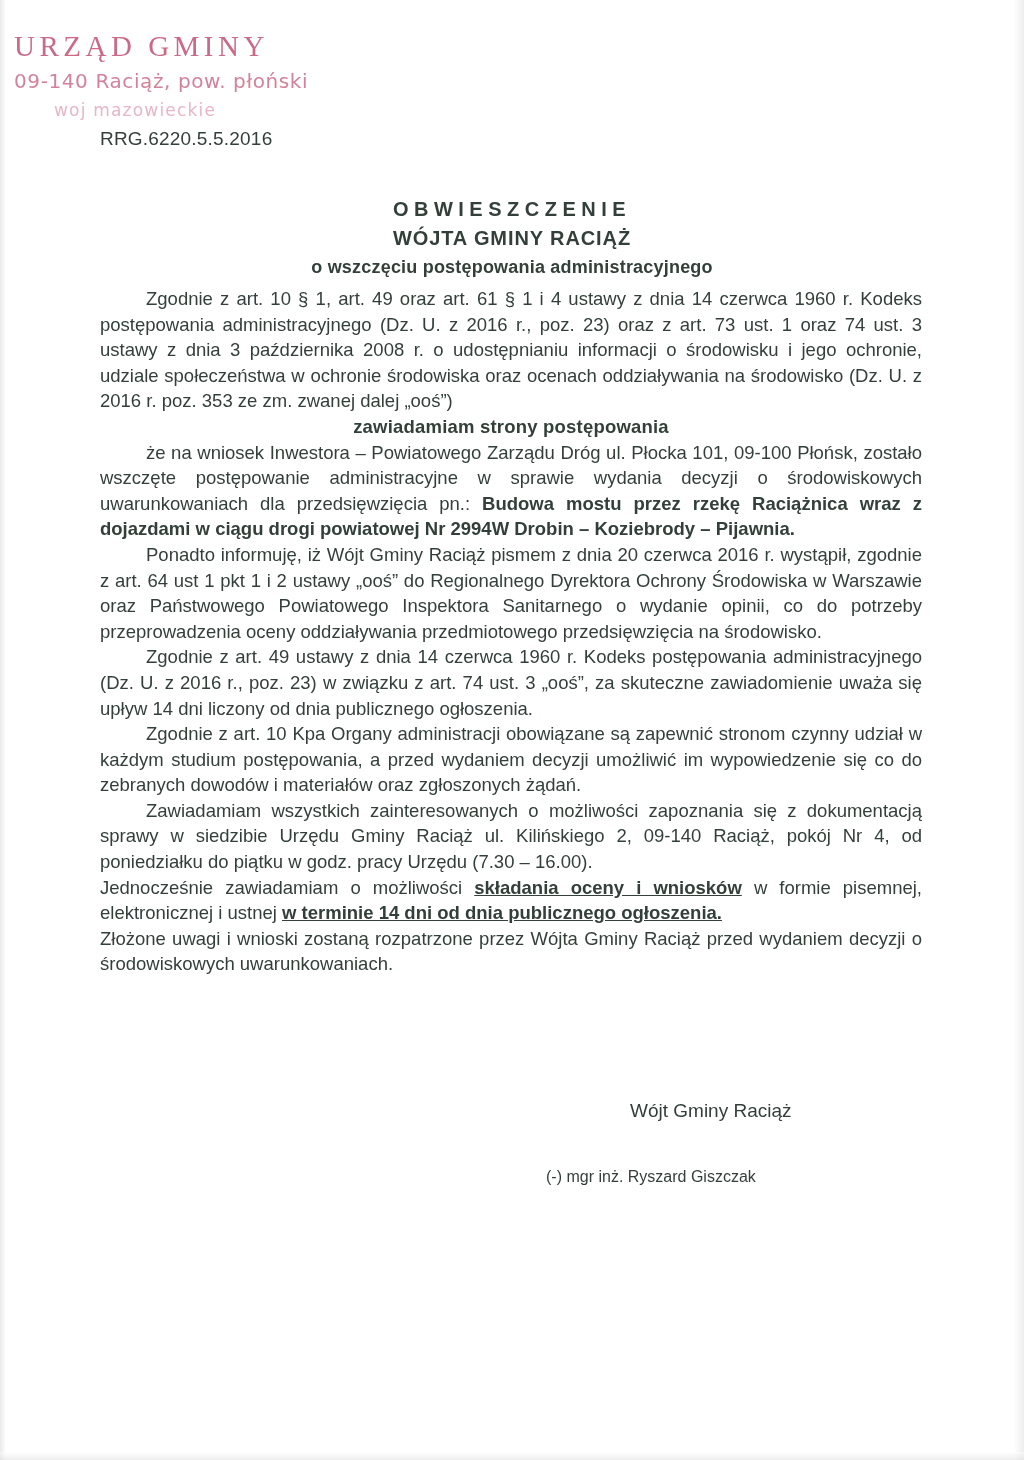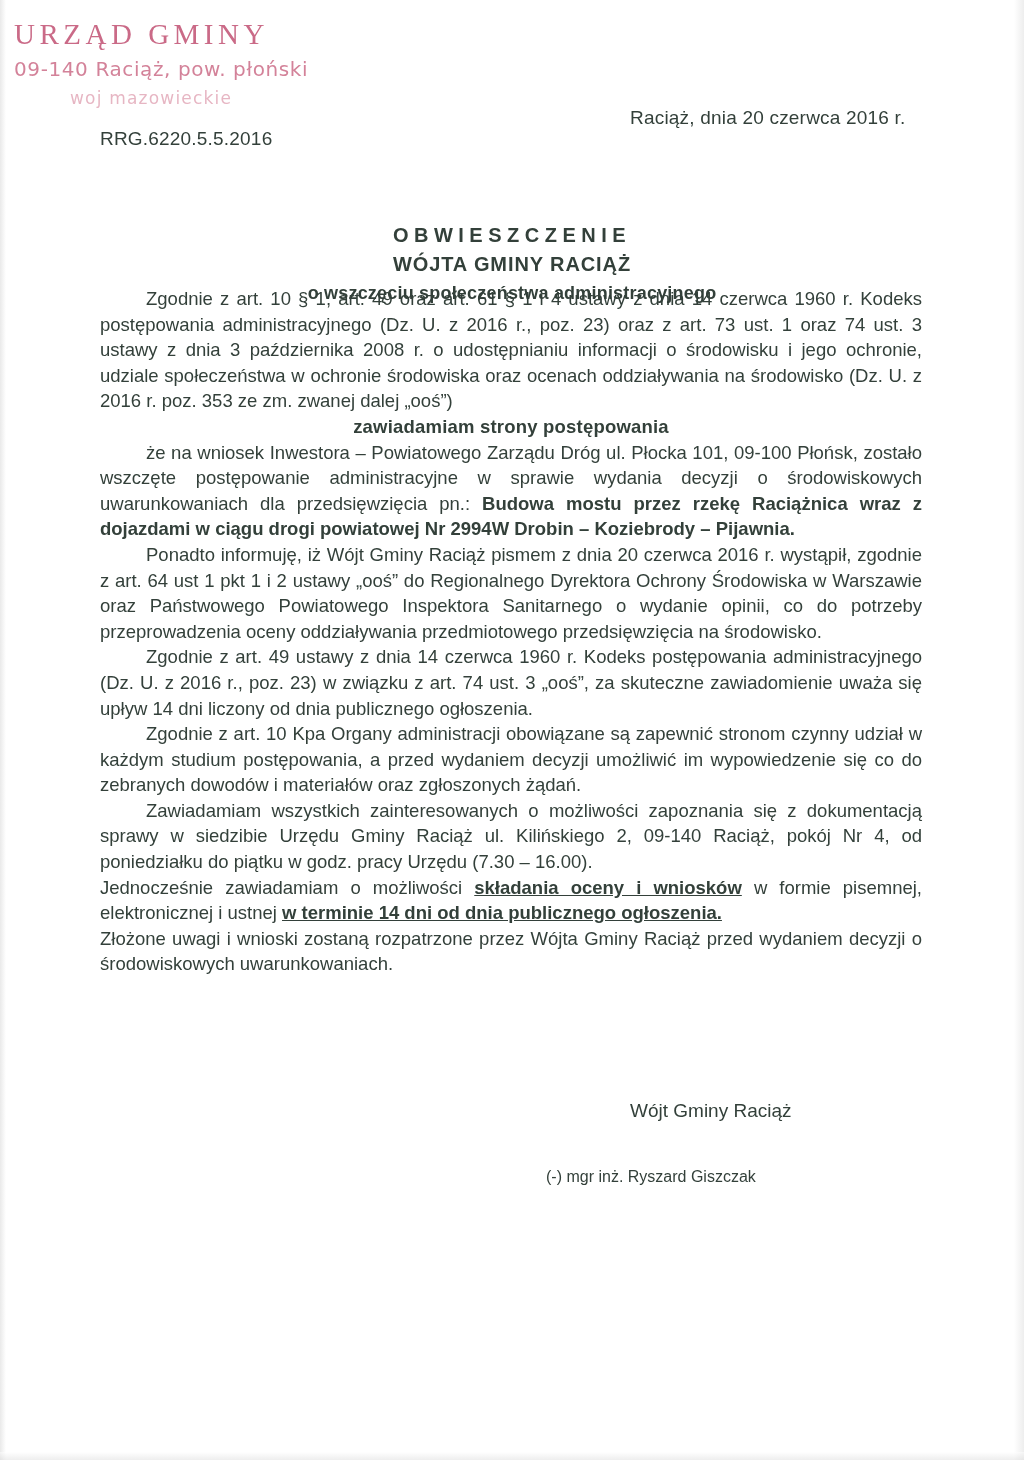--- a/index.html
+++ b/index.html
@@ -39,21 +39,21 @@
     left: 0; bottom: 0;
     width: 1024px; height: 8px;
     background: linear-gradient(to top, #dddddd, #ffffff);
     opacity: .5;
   }
 
   
   .stamp {
     position: absolute;
     left: 14px;
-    top: 20px;
+    top: 32px;
     width: 420px;
     color: #c8607f;
   }
   .stamp-line1 {
     font-family: "Liberation Serif", serif;
     font-size: 29px;
     letter-spacing: 4.5px;
     line-height: 1;
     color: #c65f7e;
     opacity: .93;
@@ -66,21 +66,21 @@
     margin-top: 10px;
     color: #cc6d88;
     opacity: .85;
   }
   .stamp-line3 {
     font-family: "DejaVu Sans", sans-serif;
     font-size: 17px;
     letter-spacing: 1.2px;
     line-height: 1;
     margin-top: 11px;
-    margin-left: 56px;
+    margin-left: 40px;
     color: #d7869c;
     opacity: .6;
   }
 
   
   .ref-no {
     position: absolute;
     left: 100px;
     top: 128px;
     font-size: 19px;
@@ -100,21 +100,20 @@
     left: 0;
     top: 196px;
     width: 1024px;
     text-align: center;
   }
   .title-main {
     font-size: 20px;
     font-weight: bold;
     letter-spacing: 5.5px;
     line-height: 1.35;
-    margin-top: 26px;
   }
   .title-sub1 {
     font-size: 20px;
     font-weight: bold;
     letter-spacing: .9px;
     line-height: 1.35;
     margin-top: 2px;
     text-align: center;
   }
   .title-sub2 {
@@ -190,26 +189,25 @@
   <div class="scan-edge-bottom"></div>
 
   <div class="stamp">
     <div class="stamp-line1">URZĄD GMINY</div>
     <div class="stamp-line2">09-140 Raciąż, pow. płoński</div>
     <div class="stamp-line3">woj mazowieckie</div>
   </div>
 
   <div class="ref-no">RRG.6220.5.5.2016</div>
 
-  <div class="doc-date">Raciąż, dnia 20 czerwca 2016 r.</div>
 
   <div class="title-block">
     <div class="title-main">OBWIESZCZENIE</div>
     <div class="title-sub1">WÓJTA GMINY RACIĄŻ</div>
-    <div class="title-sub2">o wszczęciu społeczeństwa administracyjnego</div>
+    <div class="title-sub2">o wszczęciu postępowania administracyjnego</div>
   </div>
 
   <div class="body">
 
     <p class="indent">Zgodnie z art. 10 § 1, art. 49 oraz art. 61 § 1 i 4 ustawy z dnia 14 czerwca 1960 r. Kodeks postępowania administracyjnego (Dz. U. z 2016 r., poz. 23) oraz z art. 73 ust. 1 oraz 74 ust. 3 ustawy z dnia 3 października 2008 r. o udostępnianiu informacji o środowisku  i jego ochronie, udziale społeczeństwa w ochronie środowiska oraz ocenach oddziaływania na środowisko (Dz. U. z 2016 r. poz. 353 ze zm. zwanej dalej „ooś”)</p>
 
     <p class="center-bold gap-lg">zawiadamiam strony postępowania</p>
 
     <p class="indent gap-lg"><span>że na wniosek Inwestora – Powiatowego Zarządu Dróg ul. Płocka 101, 09-100 Płońsk, zostało wszczęte postępowanie administracyjne w sprawie wydania decyzji o środowiskowych uwarunkowaniach dla przedsięwzięcia pn.: </span><b class="proj">Budowa mostu przez rzekę Raciążnica wraz z dojazdami w ciągu drogi powiatowej Nr 2994W Drobin – Koziebrody – Pijawnia.</b></p>
 

